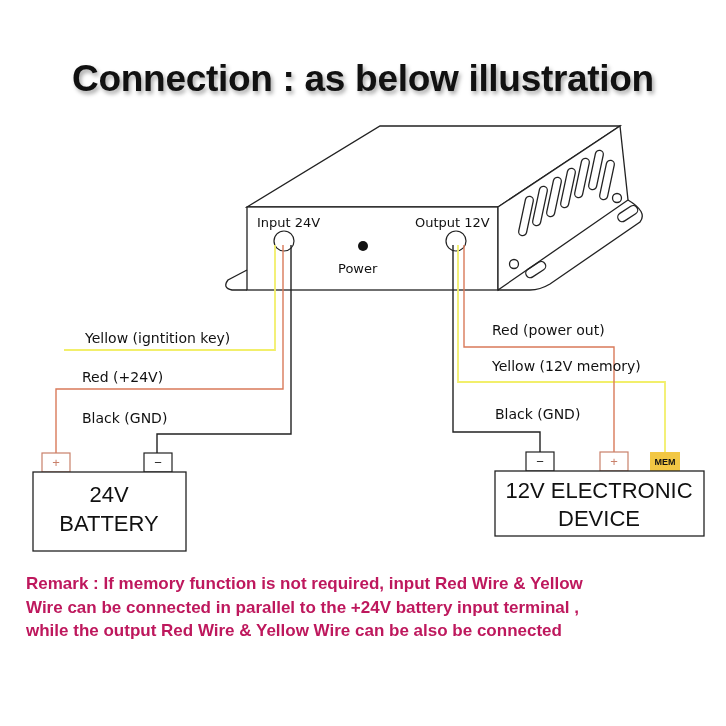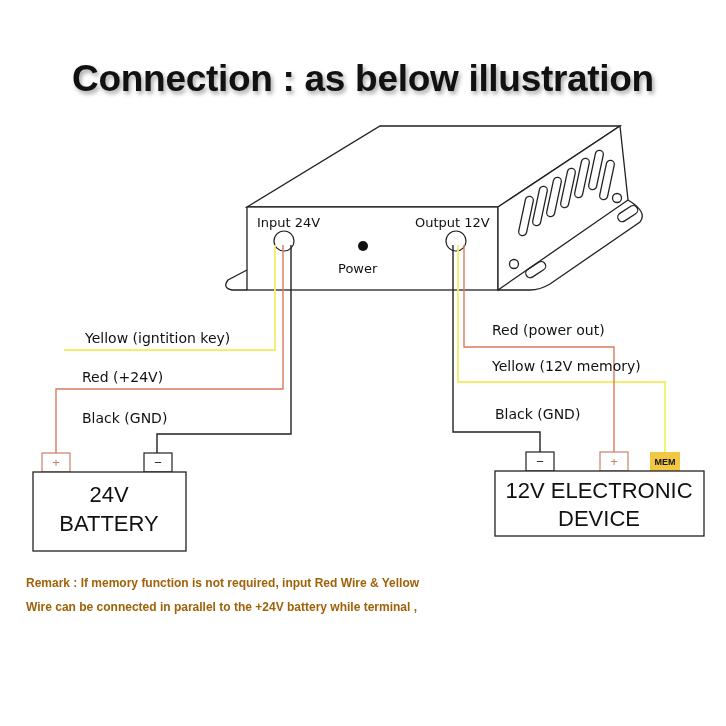--- a/index.html
+++ b/index.html
@@ -11,22 +11,22 @@
     text-shadow: 2px 3px 4px rgba(0,0,0,0.35);
   }
   svg.diagram { position: absolute; left: 0; top: 0; }
   .lbl { font-family: "DejaVu Sans", sans-serif; font-size: 14px; fill: #111; }
   .lbl-sm { font-family: "DejaVu Sans", sans-serif; font-size: 13px; fill: #111; }
   .big { font-family: "Liberation Sans", sans-serif; font-size: 22px; fill: #111; }
   .term { font-family: "Liberation Sans", sans-serif; font-size: 13px; }
   .mem { font-family: "Liberation Sans", sans-serif; font-size: 9px; font-weight: bold; fill: #111; }
   .remark {
     position: absolute; left: 26px; top: 572px; width: 690px;
-    font-family: "Liberation Sans", sans-serif; font-weight: bold; font-size: 12px;
-    line-height: 23.5px; color: #a16207;
+    font-family: "Liberation Sans", sans-serif; font-weight: bold; font-size: 17px;
+    line-height: 23.5px; color: #be185d;
   }
   .remark div { white-space: nowrap; }
 </style>
 </head>
 <body>
 
 <div class="title">Connection : as below illustration</div>
 
 <svg class="diagram" width="726" height="726" viewBox="0 0 726 726">
 
@@ -99,14 +99,15 @@
     <rect x="650" y="452" width="30" height="19" fill="#f2c744"></rect>
     <text class="mem" x="665" y="465" text-anchor="middle">MEM</text>
     <rect x="495" y="471" width="209" height="65" fill="#fff" stroke="#222" stroke-width="1.3"></rect>
     <text class="big" x="599" y="498" text-anchor="middle">12V ELECTRONIC</text>
     <text class="big" x="599" y="526" text-anchor="middle">DEVICE</text>
   </g>
 </svg>
 
 <div class="remark">
   <div>Remark : If  memory function is not required, input Red Wire &amp; Yellow</div>
-  <div>Wire can be connected in parallel to the +24V battery while terminal ,</div>
+  <div>Wire can be connected in parallel to the +24V battery input terminal ,</div>
+  <div>while the output Red Wire &amp; Yellow Wire can be also be connected</div>
 </div>
 
 </body></html>

